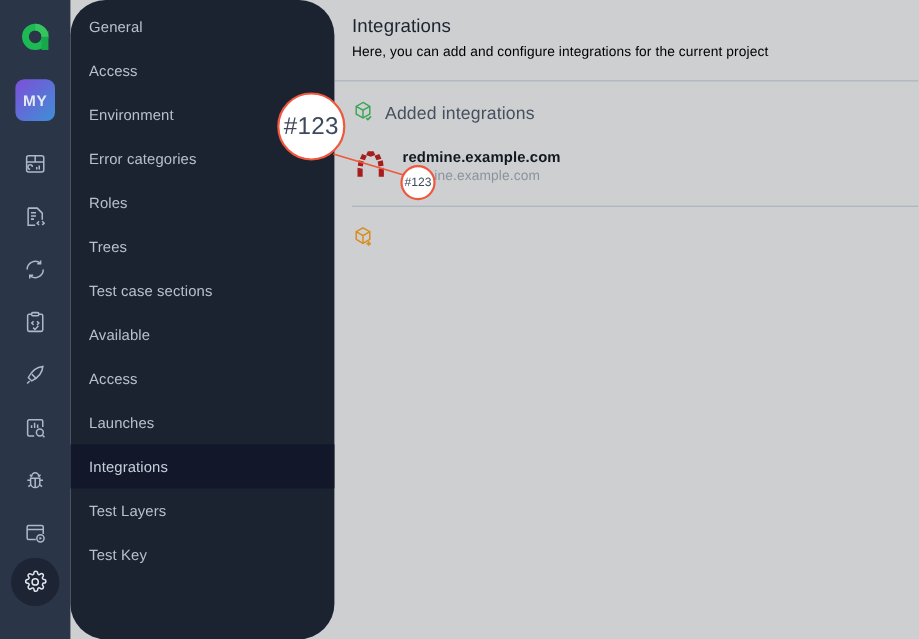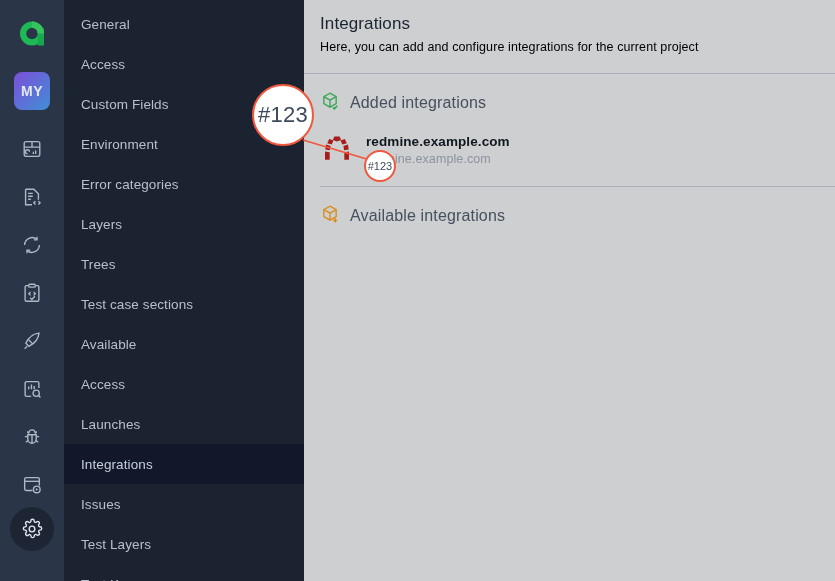--- a/index.html
+++ b/index.html
@@ -88,20 +88,21 @@
   }
 
   
   .menu {
     width: 240px;
     flex: 0 0 240px;
     background: #1b2230;
     position: relative;
     z-index: 2;
     padding-top: 4px;
+    border-radius: 32px;
   }
   .menu-item {
     height: 40px;
     display: flex;
     align-items: center;
     padding-left: 17px;
     color: #b6c0ce;
     font-size: 13.5px;
     letter-spacing: .1px;
     box-sizing: border-box;
@@ -343,51 +344,45 @@
   </div>
 
   <div class="menu">
     <div class="menu-item">
         <span>General</span>
       </div>
     <div class="menu-item">
         <span>Access</span>
       </div>
     <div class="menu-item">
-        <span>Custom Fields</span>
-      </div>
-    <div class="menu-item">
         <span>Environment</span>
       </div>
     <div class="menu-item">
         <span>Error categories</span>
       </div>
     <div class="menu-item">
-        <span>Layers</span>
+        <span>Roles</span>
       </div>
     <div class="menu-item">
         <span>Trees</span>
       </div>
     <div class="menu-item">
         <span>Test case sections</span>
       </div>
     <div class="menu-item">
         <span>Available</span>
       </div>
     <div class="menu-item">
         <span>Access</span>
       </div>
     <div class="menu-item">
         <span>Launches</span>
       </div>
     <div class="menu-item active">
         <span>Integrations</span>
-      </div>
-    <div class="menu-item">
-        <span>Issues</span>
       </div>
     <div class="menu-item">
         <span>Test Layers</span>
       </div>
     <div class="menu-item">
         <span>Test Key</span>
       </div>
   </div>
 
   <div class="content">
@@ -434,21 +429,20 @@
 
     <div class="section">
       <div class="section-head">
         <span>
           <svg width="20" height="20" viewBox="0 0 24 24" fill="none" stroke="#d98c1a" stroke-width="1.6">
             <path d="M12 2.6l7.4 4.2v8.4L12 19.4 4.6 15.2V6.8z"></path>
             <path d="M4.6 6.8L12 11l7.4-4.2M12 11v8.4"></path>
             <path d="M18.2 17.2v5M15.7 19.7h5" stroke-width="1.9"></path>
           </svg>
         </span>
-        <span class="section-title">Available integrations</span>
       </div>
     </div>
 
   </div>
 </div>
 
 <div class="annot-layer">
   <svg class="annot-line" aria-hidden="true">
     <line x1="303" y1="140" x2="370" y2="160" stroke="#f0573d" stroke-width="1.6"></line>
   </svg>

